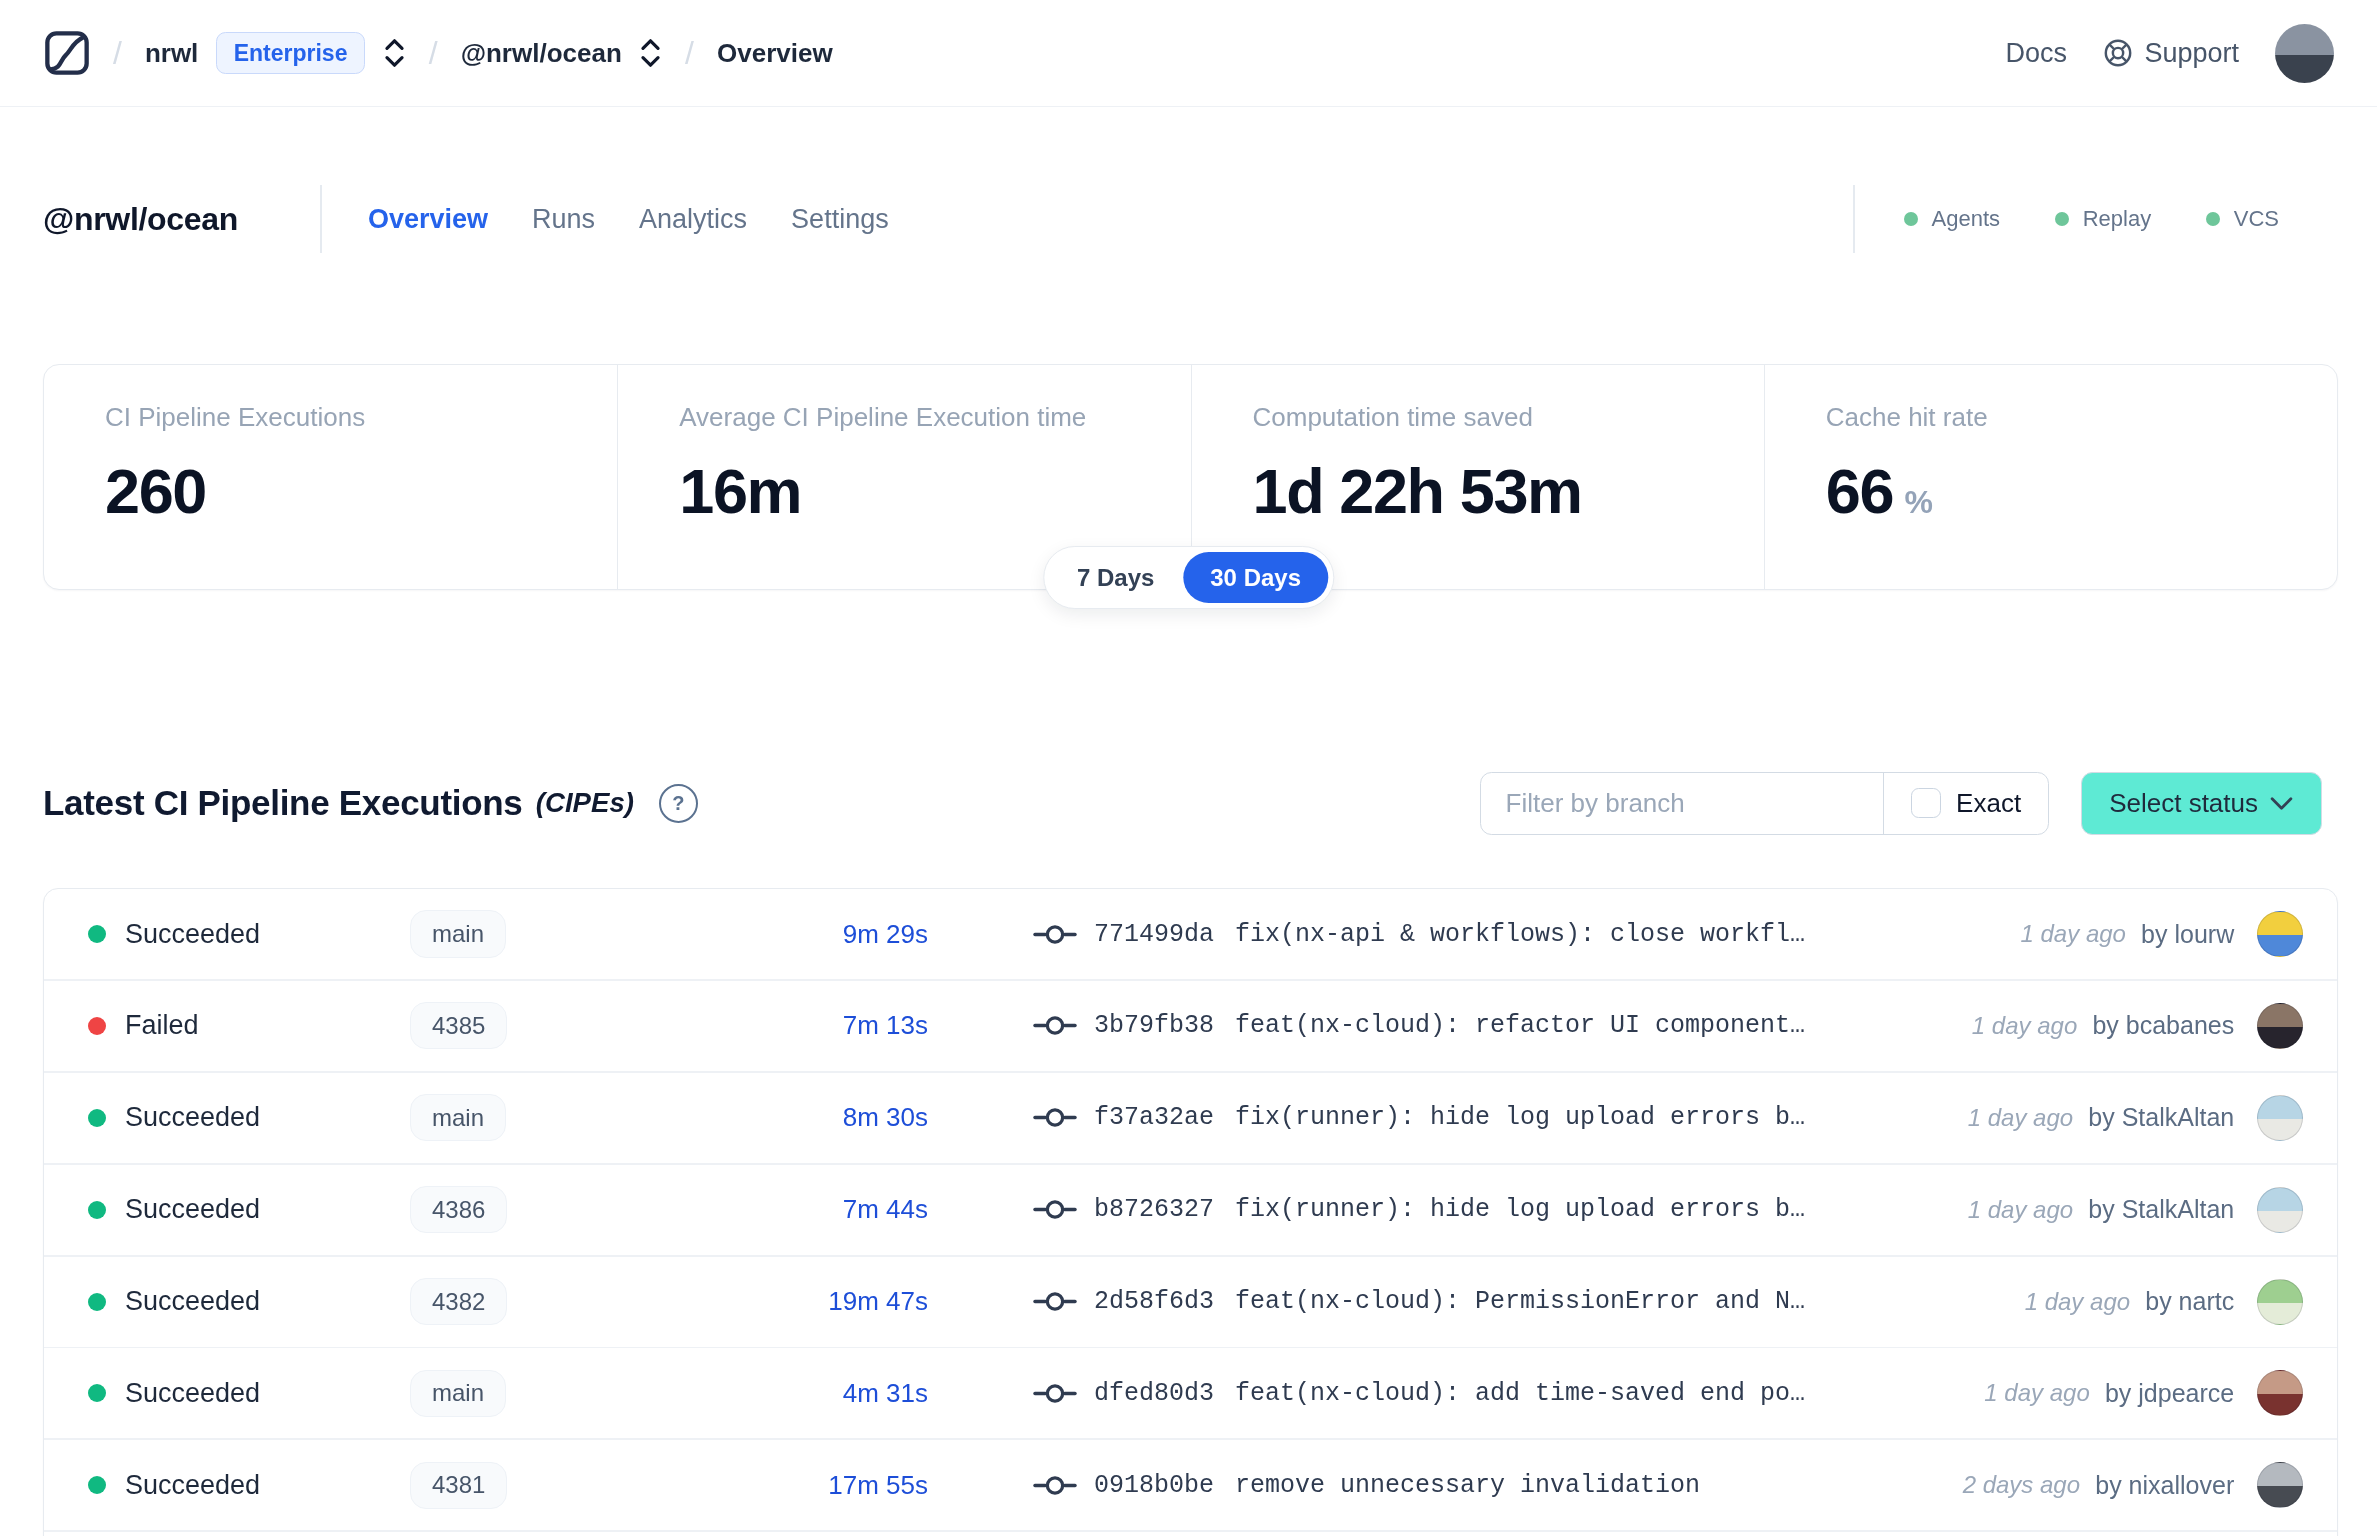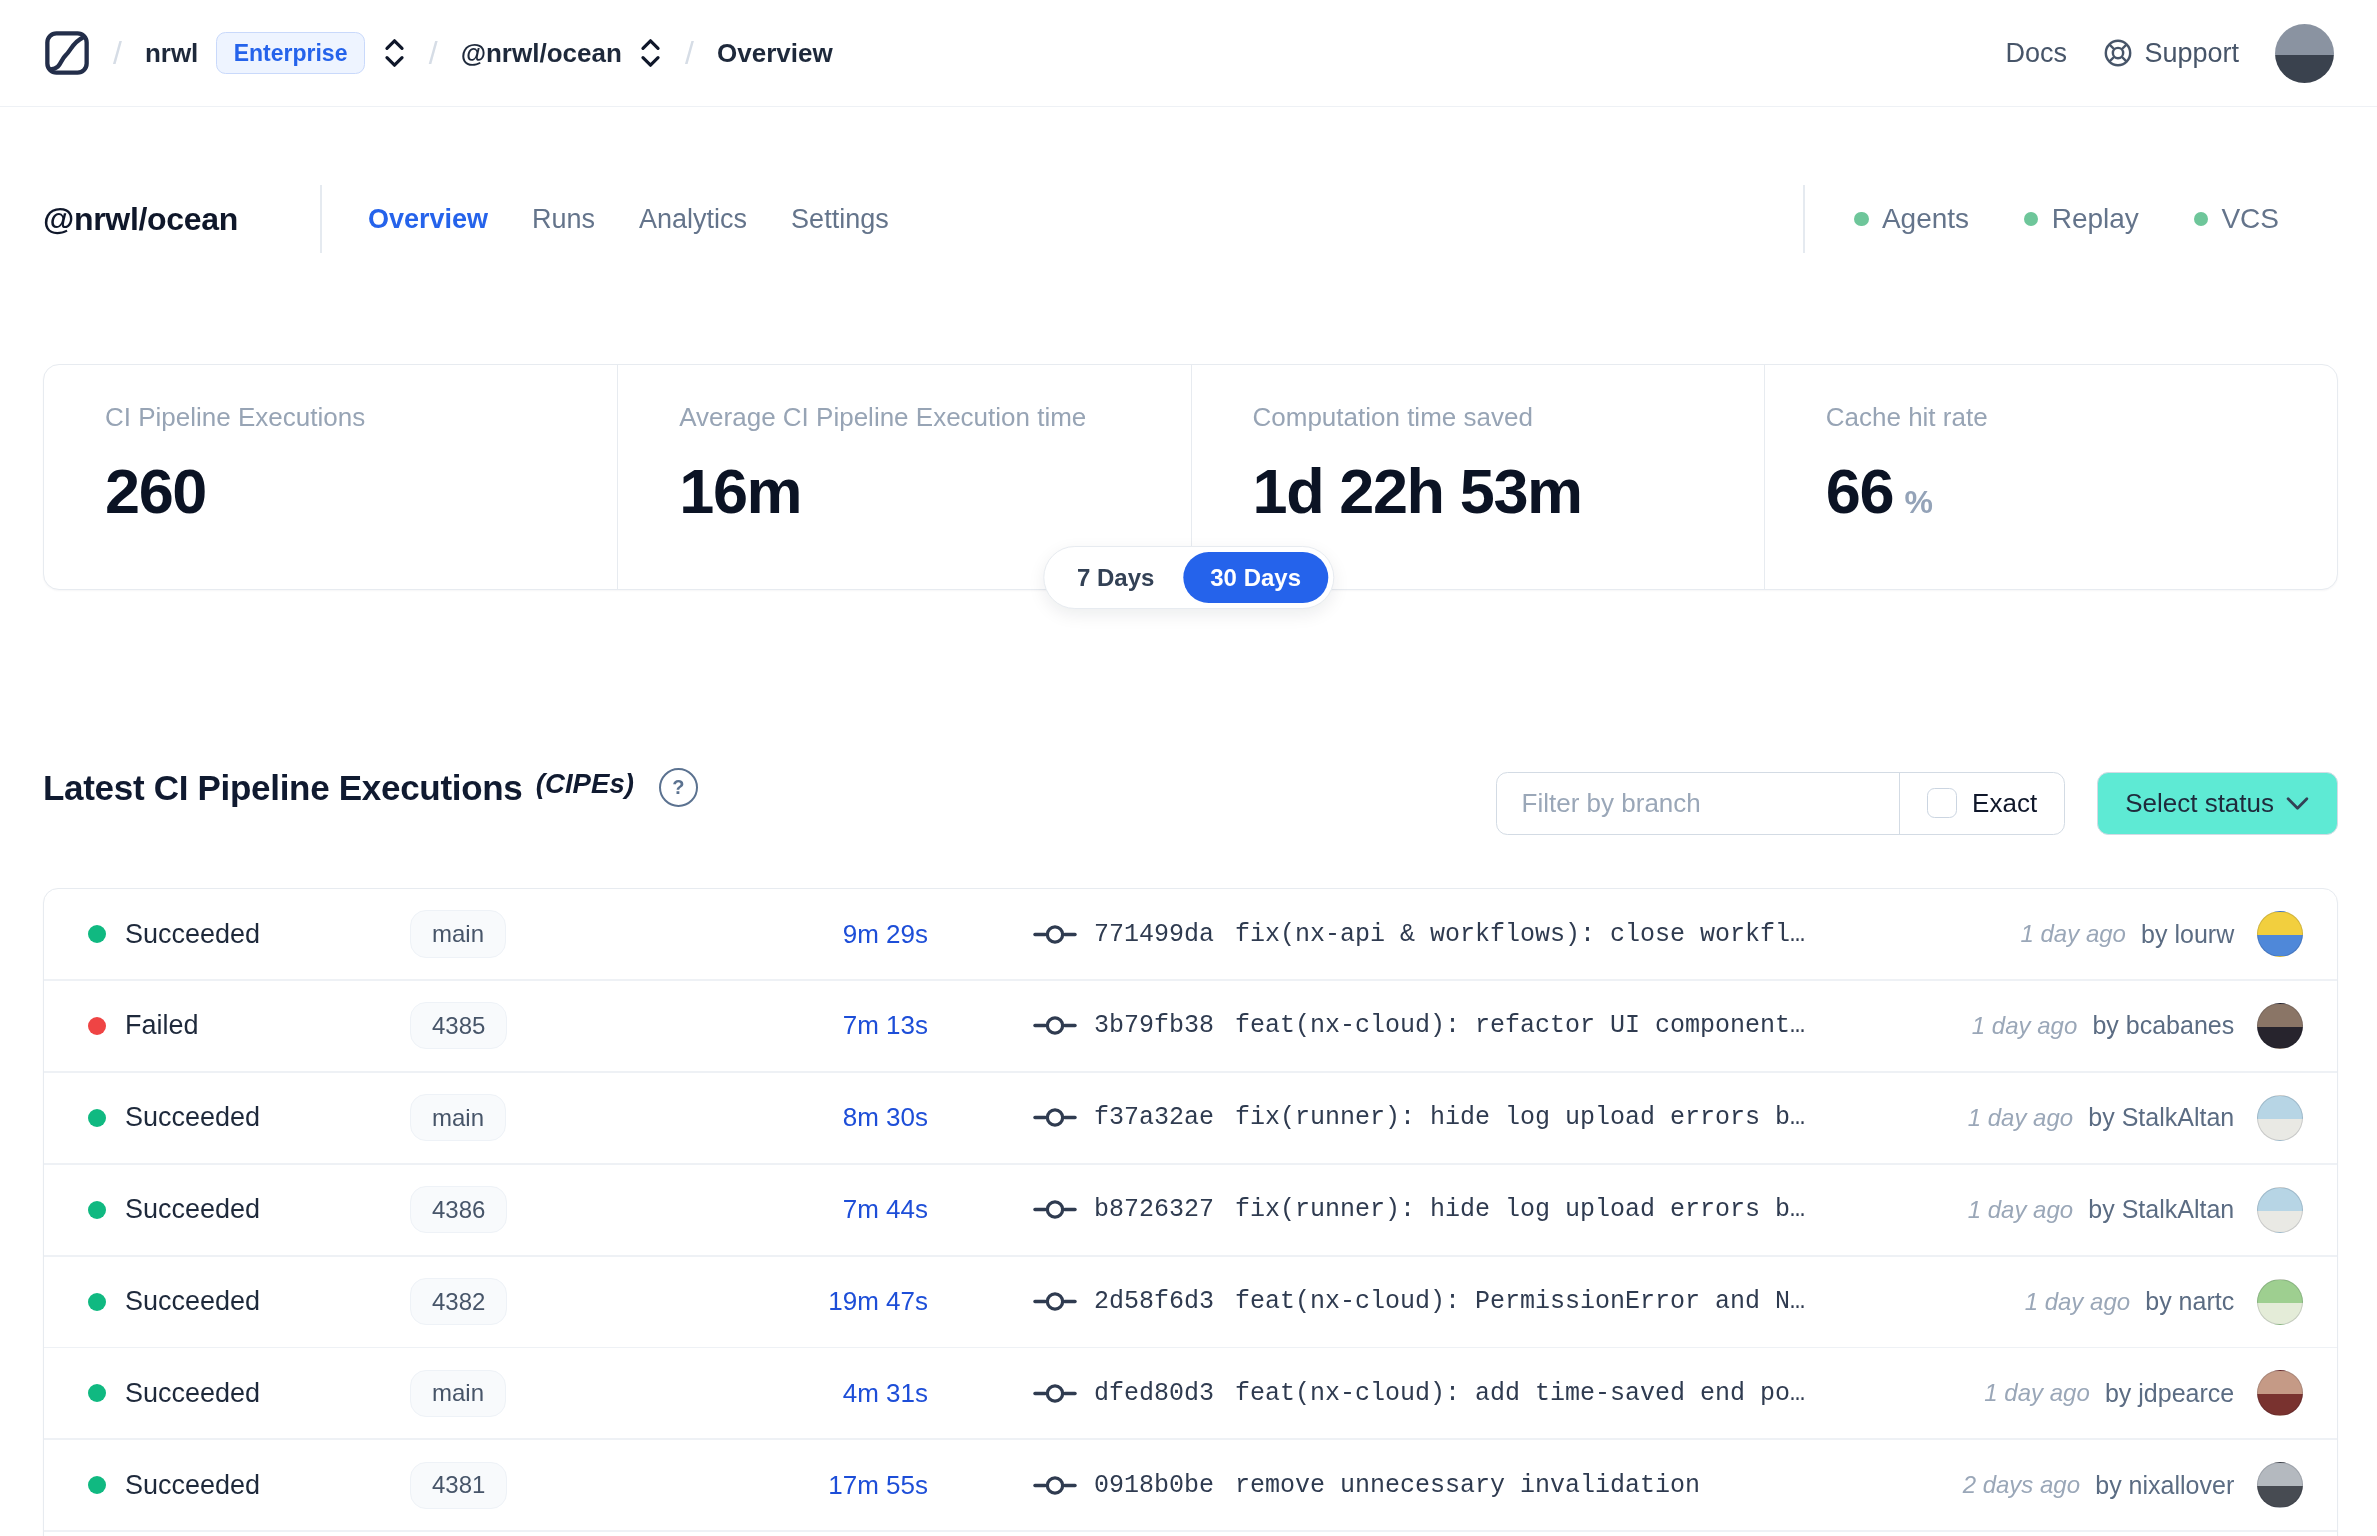--- a/index.html
+++ b/index.html
@@ -36,21 +36,21 @@
   }
   .ws-title{font-size:32px;font-weight:700;color:#0f172a;letter-spacing:-0.3px;}
   .vdiv{width:1.9px;height:68px;background:#e5eaf0;margin:0 46px 0 82px;}
   .tabs{display:flex;align-items:center;gap:44px;}
   .tab{font-size:27px;font-weight:500;color:#64748b;cursor:pointer;}
   .tab.active{color:#2563eb;font-weight:600;}
   .services{margin-left:auto;display:flex;align-items:center;gap:55px;padding-right:59px;}
   .svc-div{width:1.9px;height:68px;background:#e5eaf0;margin-right:-5.7px;}
   .svc{display:flex;align-items:center;gap:13.3px;cursor:default;}
   .svc .dot{width:14.3px;height:14.3px;border-radius:50%;}
-  .svc span.lbl{font-size:28px;font-weight:500;color:#64748b;}
+  .svc span.lbl{font-size:22px;font-weight:500;color:#64748b;}
   
   .stats{
     position:absolute;top:364px;left:43px;right:40px;height:226px;
     background:#fff;border:1.9px solid #e7ebf0;border-radius:16px;
     box-shadow:0 1px 1.9px rgba(15,23,42,.04);
     display:grid;grid-template-columns:1fr 1fr 1fr 1fr;box-sizing:border-box;
   }
   .stat-cell{padding:38px 28.5px 0 61px;box-sizing:border-box;}
   .stat-cell + .stat-cell{border-left:1.9px solid #e7ebf0;}
   .stat-label{font-size:26px;font-weight:500;color:#97a4b5;line-height:28.5px;}
@@ -62,22 +62,22 @@
     height:63px;background:#fff;border:1.9px solid #e7ebf0;border-radius:950px;
     box-shadow:0 5.7px 17px rgba(15,23,42,.08);
     display:flex;align-items:center;padding:0 5.7px;box-sizing:border-box;gap:1.9px;
   }
   .seg{font-size:24px;font-weight:700;color:#334155;padding:0 27px;height:51px;
        display:flex;align-items:center;border-radius:950px;cursor:pointer;background:transparent;border:none;
        font-family:"Liberation Sans", sans-serif;}
   .seg.active{background:#2563eb;color:#fff;}
   
   .section-head{
-    position:absolute;top:768px;left:43px;right:40px;height:70px;
-    display:flex;
+    position:absolute;top:768px;left:43px;right:56px;height:70px;
+    display:flex;align-items:center;
   }
   .sec-title{font-size:35px;font-weight:800;color:#101a30;letter-spacing:-0.3px;}
   .sec-sub{font-size:27.6px;font-style:italic;font-weight:600;color:#101a30;margin-left:13.3px;}
   .help-icon{margin-left:25px;width:35px;height:35px;border:2.4px solid #5b7290;border-radius:50%;
     display:flex;align-items:center;justify-content:center;font-size:20px;font-weight:700;color:#5b7290;cursor:pointer;}
   .filters{margin-left:auto;display:flex;align-items:center;gap:32px;}
   .filter-group{
     height:63px;border:1.9px solid #d3dbe4;border-radius:11.4px;background:#fff;
     display:flex;align-items:stretch;box-sizing:border-box;overflow:hidden;
   }

